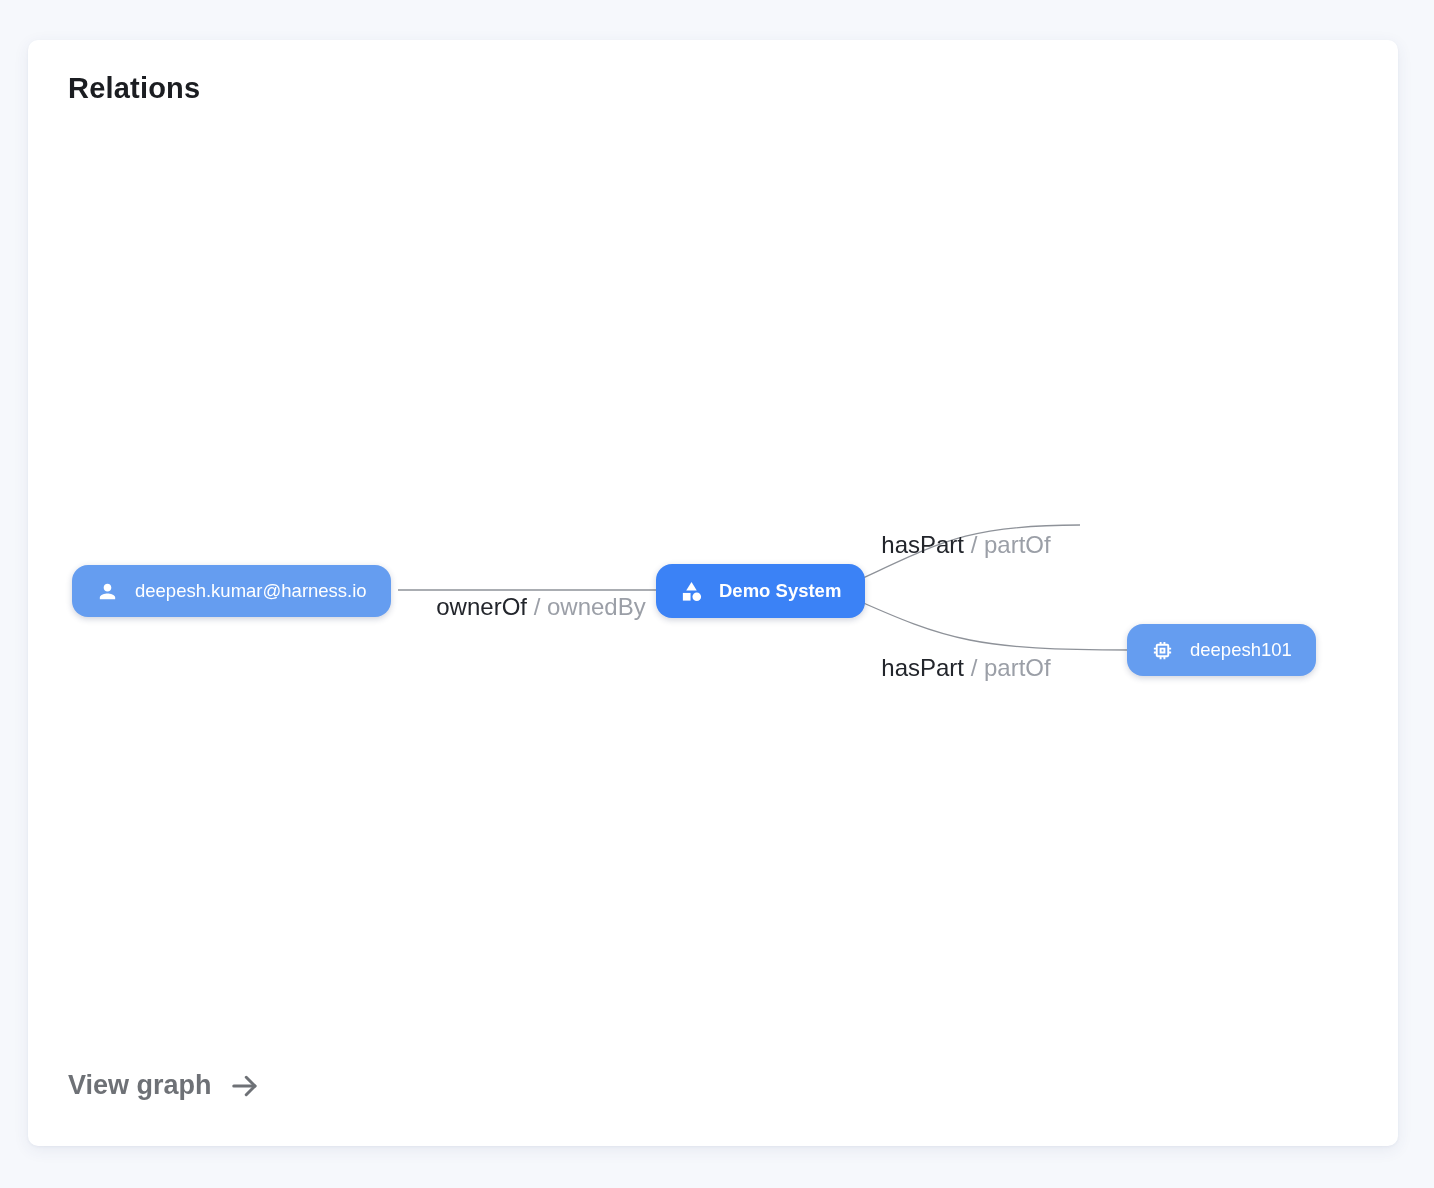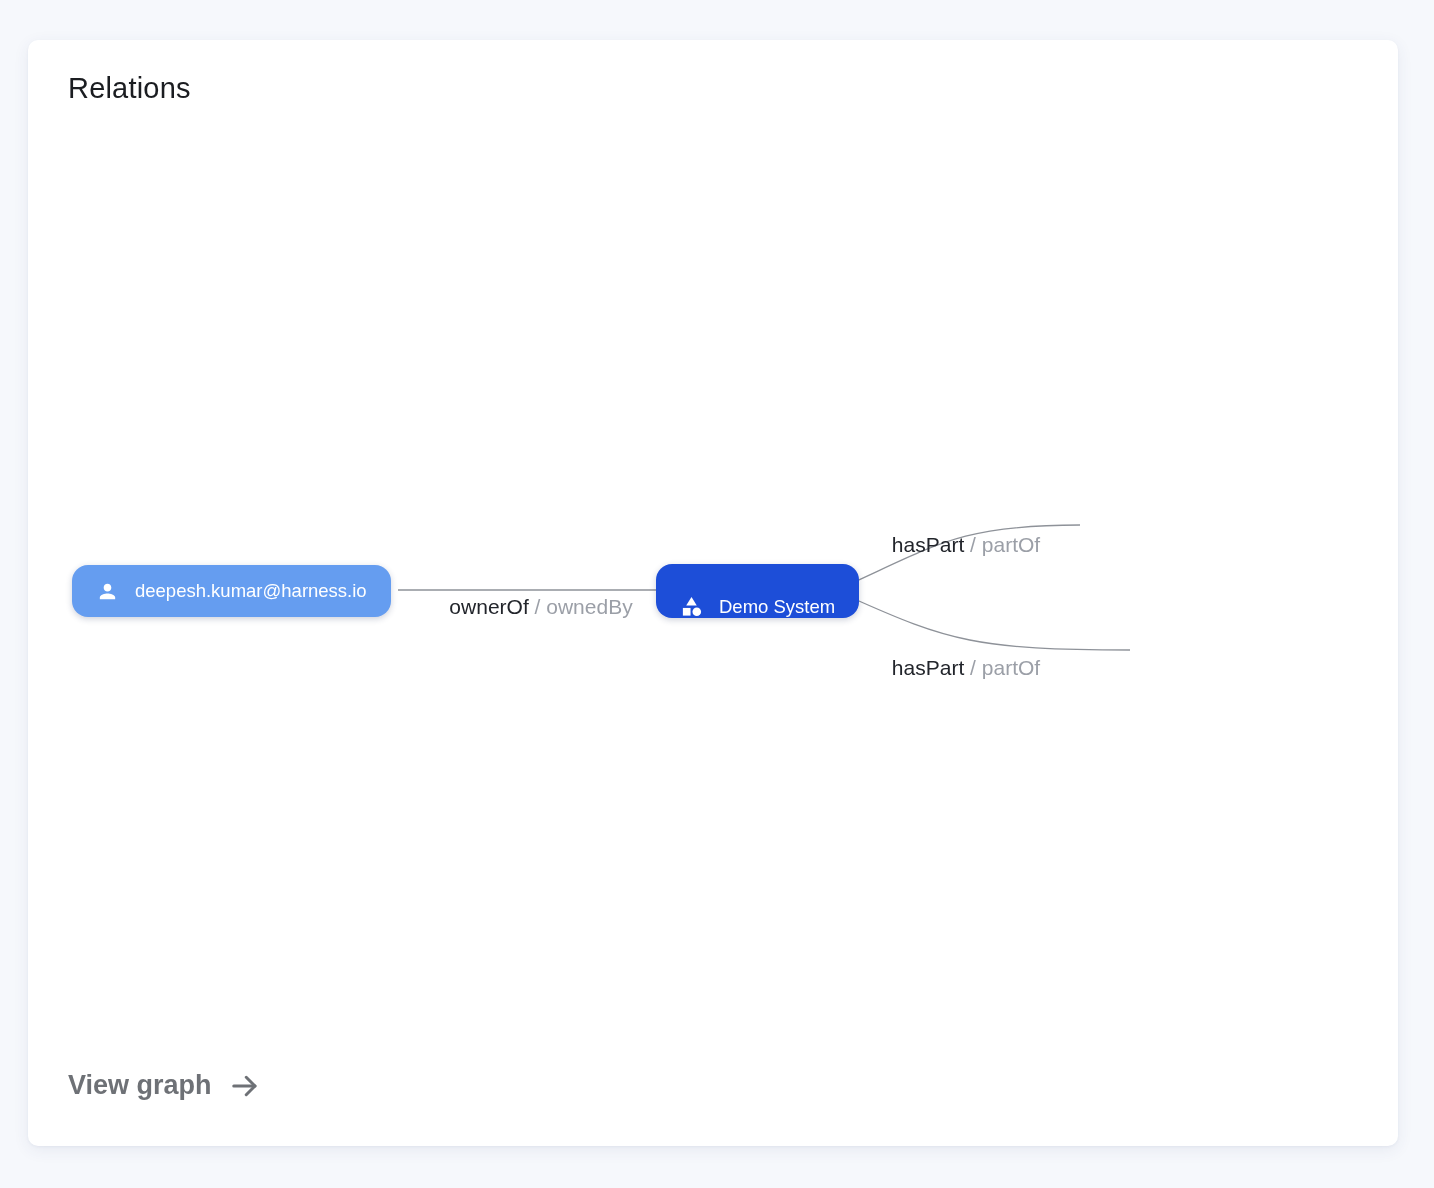--- a/index.html
+++ b/index.html
@@ -15,21 +15,21 @@
     left: 28px; top: 40px;
     width: 1370px; height: 1106px;
     background: #FFFFFF;
     border-radius: 10px;
     box-shadow: 0 4px 16px rgba(48, 62, 110, 0.08), 0 1px 3px rgba(48, 62, 110, 0.05);
   }
   .card-title {
     position: absolute;
     left: 40px; top: 32px;
     font-size: 29px;
-    font-weight: 400;
+    font-weight: 700;
     color: #1B1D21;
     letter-spacing: 0.2px;
   }
   .edges-svg {
     position: absolute;
     left: 0; top: 0;
     width: 1370px; height: 1106px;
     z-index: 1;
   }
   .edges-svg path { fill: none; stroke: #8E9299; stroke-width: 1.3px; }
@@ -42,28 +42,28 @@
     gap: 16px;
     padding: 0 24px;
     border-radius: 16px;
     color: #FFFFFF;
     font-size: 18.5px;
     box-shadow: 0 2px 6px rgba(30, 45, 90, 0.22);
     cursor: pointer;
     white-space: nowrap;
   }
   .node-blue { background: #659DF0; }
-  .node-orange { background: #1d4ed8; font-weight: 400; align-items: flex-end; }
+  .node-orange { background: #3b82f6; font-weight: 700; }
   .node .icon { display: flex; align-items: center; justify-content: center; flex: 0 0 auto; }
   .node .icon svg { width: 23px; height: 23px; fill: #FFFFFF; }
   .edge-label {
     position: absolute;
     z-index: 3;
     transform: translate(-50%, -50%);
-    font-size: 21px;
+    font-size: 24px;
     white-space: nowrap;
   }
   .rel-primary { color: #22252B; }
   .rel-sep, .rel-secondary { color: #9B9FA7; }
   .view-graph {
     position: absolute;
     left: 40px; top: 1030px;
     display: flex;
     align-items: center;
     gap: 18px;
@@ -103,20 +103,28 @@
         <svg viewBox="0 0 24 24">
             <path d="M12 2l-5.5 9h11z"></path>
             <circle cx="17.5" cy="17.5" r="4.5"></circle>
             <path d="M3 13.5h8v8H3z"></path>
           </svg>
       </span>
       <span>Demo System</span>
     </div>
 
 
+    <div class="node node-blue" style="left:1099px; top:584px;">
+      <span class="icon">
+        <svg viewBox="0 0 24 24">
+            <path d="M15 9H9v6h6V9zm-2 4h-2v-2h2v2zm8-2V9h-2V7c0-1.1-.9-2-2-2h-2V3h-2v2h-2V3H9v2H7c-1.1 0-2 .9-2 2v2H3v2h2v2H3v2h2v2c0 1.1.9 2 2 2h2v2h2v-2h2v2h2v-2h2c1.1 0 2-.9 2-2v-2h2v-2h-2v-2h2zm-4 6H7V7h10v10z"></path>
+          </svg>
+      </span>
+      <span>deepesh101</span>
+    </div>
 
     <div class="edge-label" style="left:513px; top:567px;">
       <span class="rel-primary">ownerOf</span>
       <span class="rel-sep">/</span>
       <span class="rel-secondary">ownedBy</span>
     </div>
 
     <div class="edge-label" style="left:938px; top:505px;">
       <span class="rel-primary">hasPart</span>
       <span class="rel-sep">/</span>

